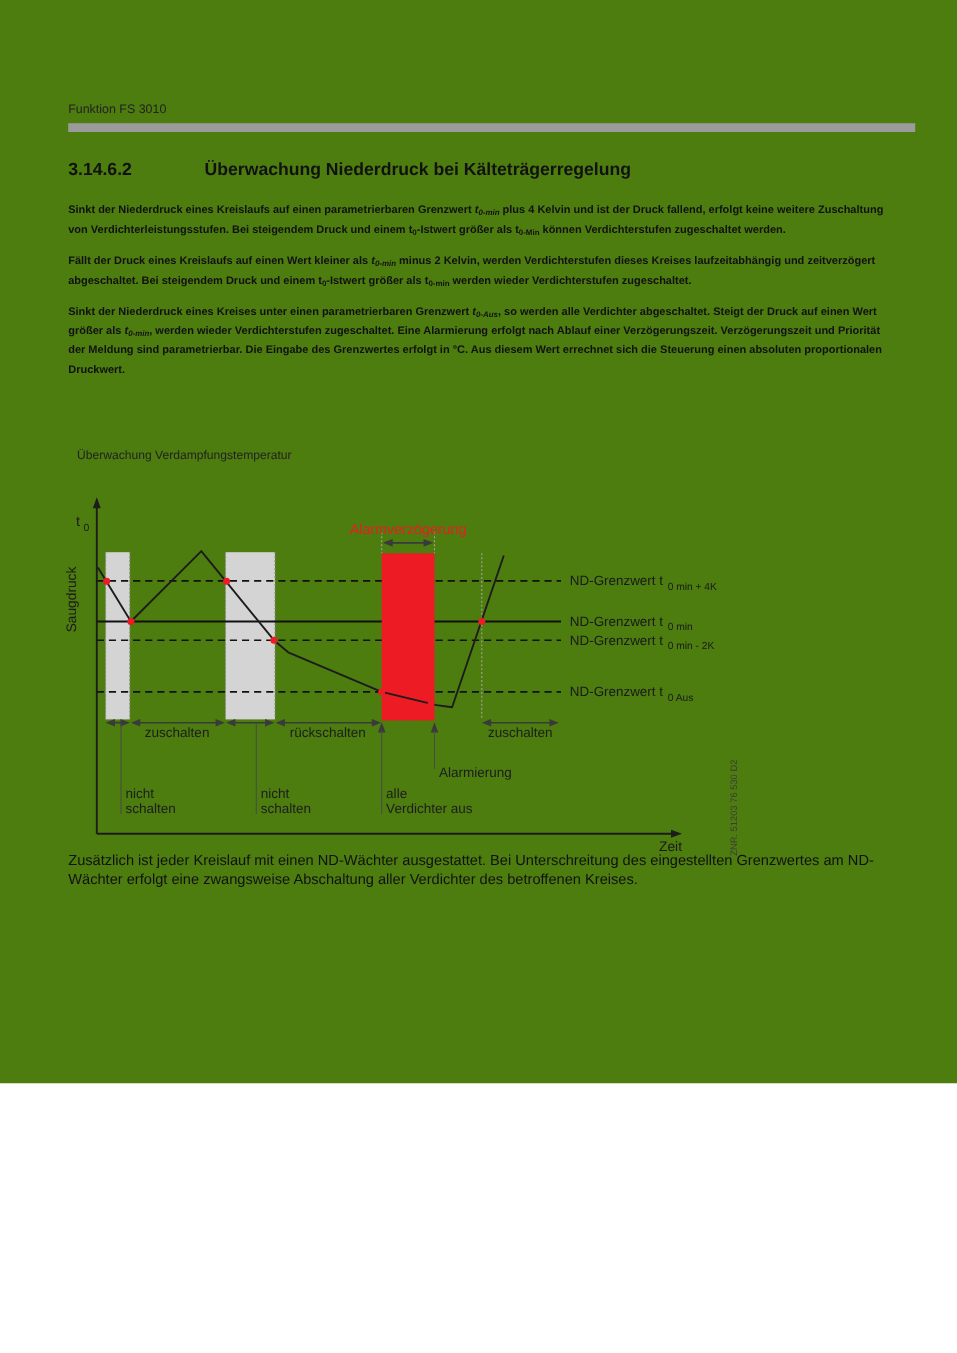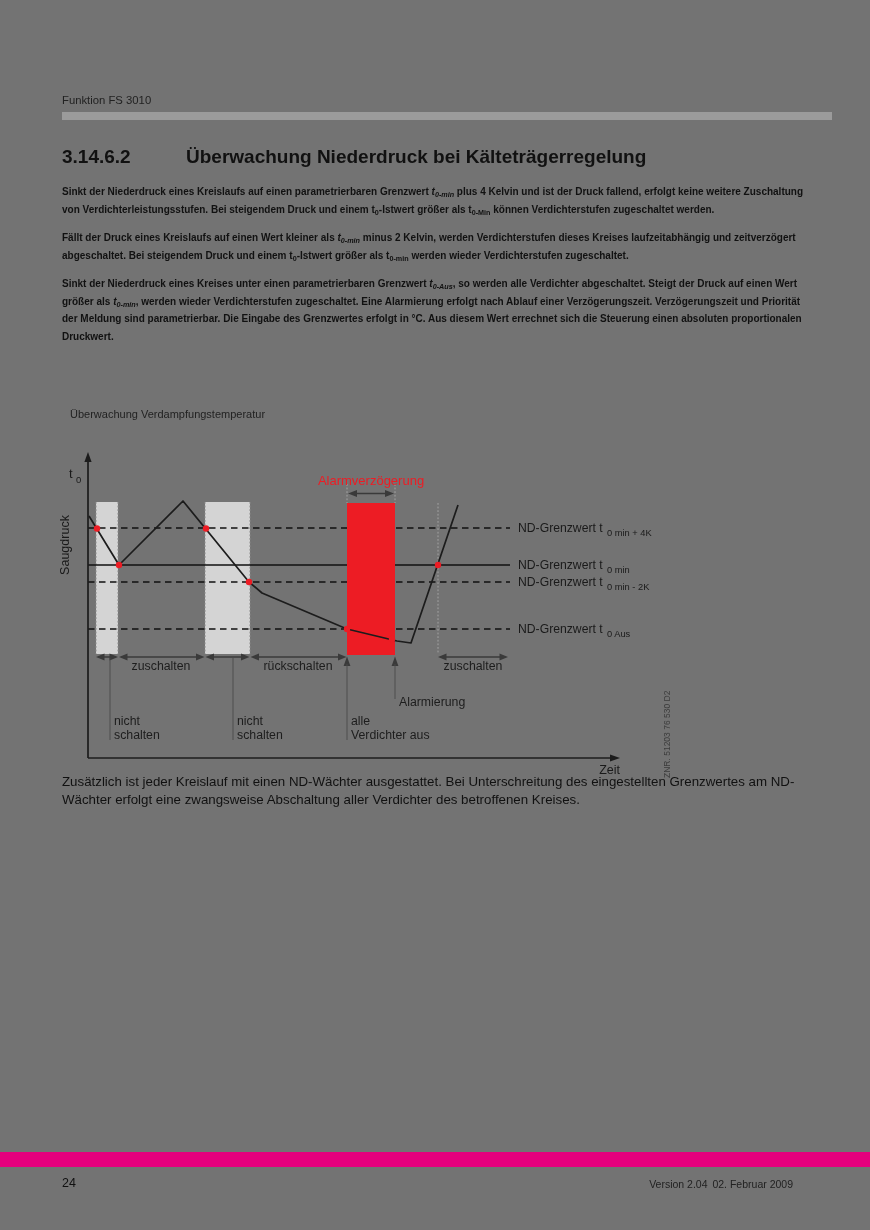--- a/index.html
+++ b/index.html
@@ -1,23 +1,23 @@
 <!DOCTYPE html>
 <html><head>
 <meta charset="utf-8">
 <style>
   html,body{margin:0;padding:0;background:#ffffff;}
   .page{
-    position:relative;width:870px;height:1230px;background:#737373;overflow:hidden;
+    position:relative;width:870px;height:985px;background:#4d7c0f;overflow:hidden;
     font-family:"Liberation Sans","DejaVu Sans",sans-serif;color:#1a1a1a;
   }
   .abs{position:absolute;}
   .doc-id{left:62px;top:94px;font-size:11.3px;color:#222;}
   .header-rule{left:62px;top:112px;width:770px;height:8px;background:#9b9b9b;}
-  .heading{left:62px;top:146px;font-size:19px;font-weight:bold;color:#111;white-space:nowrap;}
+  .heading{left:62px;top:146px;font-size:16px;font-weight:bold;color:#111;white-space:nowrap;}
   .heading .num{display:inline-block;width:124px;}
   .bodycol{left:62px;top:183px;width:752px;font-size:10px;line-height:17.5px;color:#111;font-weight:bold;}
   .bodycol p{margin:0 0 11px 0;}
   .p4{left:62px;top:773px;width:752px;font-size:13.3px;line-height:17.5px;color:#111;}
   sub{font-size:0.72em;line-height:0;vertical-align:-0.25em;}
   em{font-style:italic;}
   .fig-title{left:70px;top:408px;font-size:11px;color:#222;}
   .figure{left:40px;top:440px;width:680px;height:350px;}
   .footer-bar{left:0;top:1152px;width:870px;height:15px;background:#e5007d;}
   .page-num{left:62px;top:1176px;font-size:12.5px;color:#111;}

